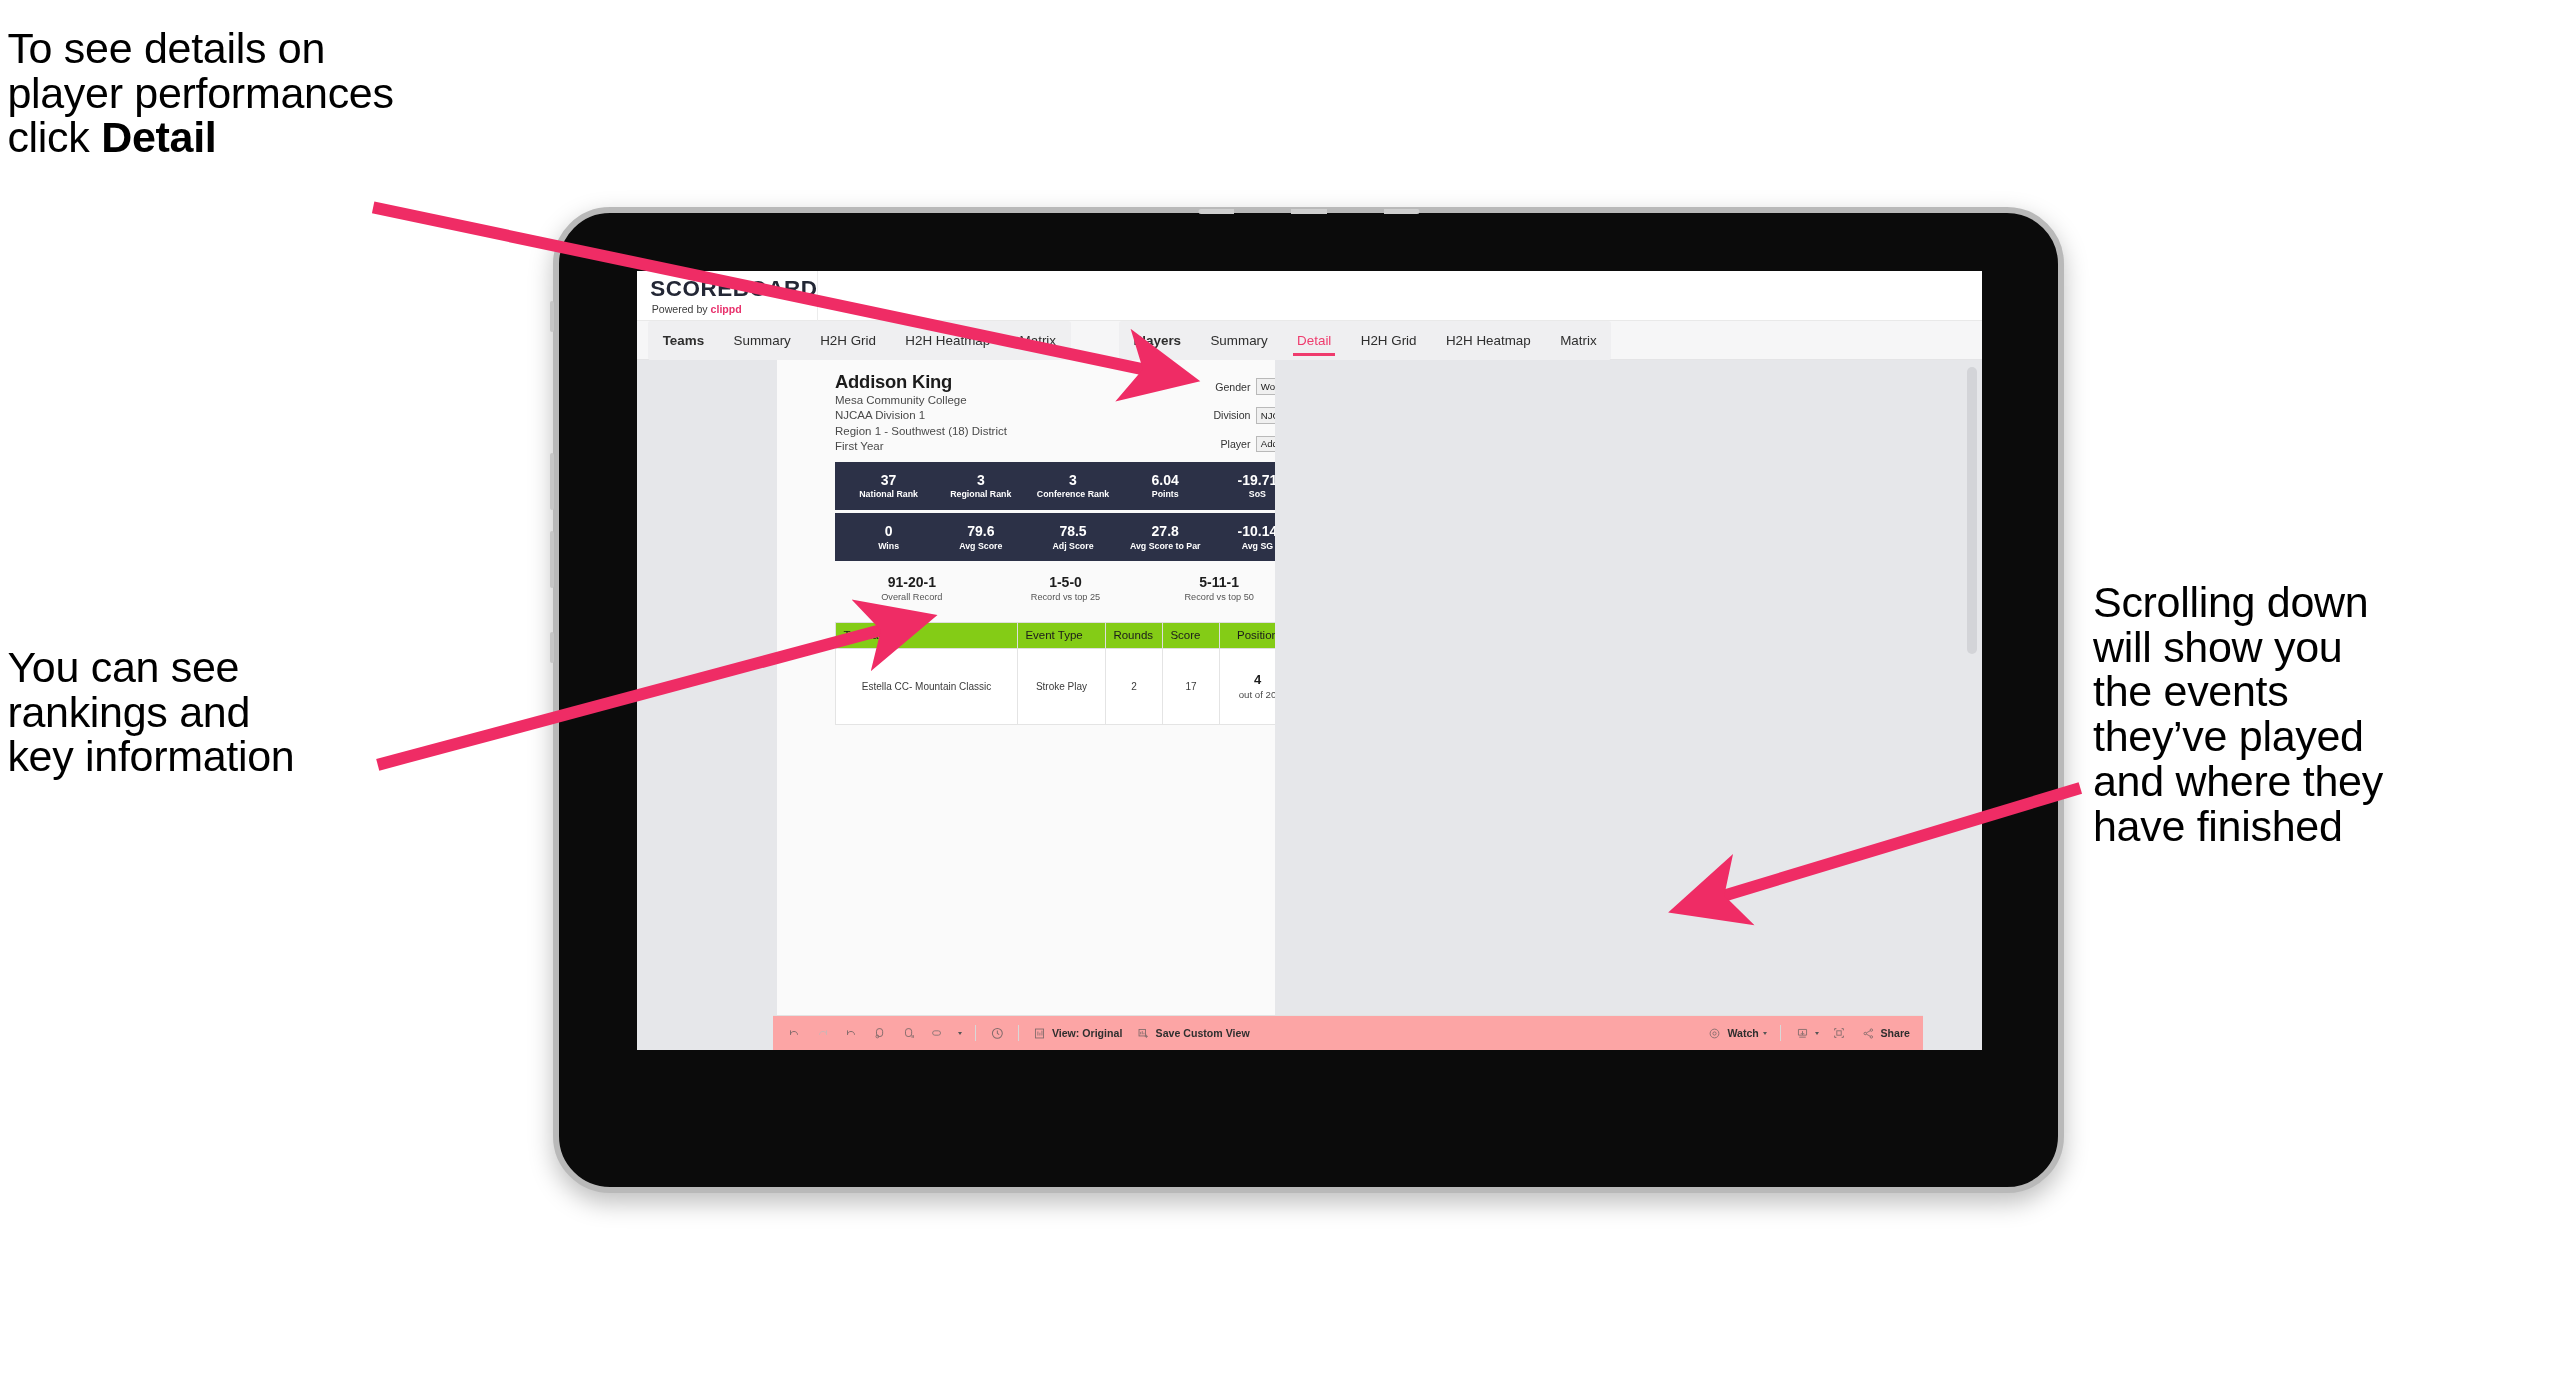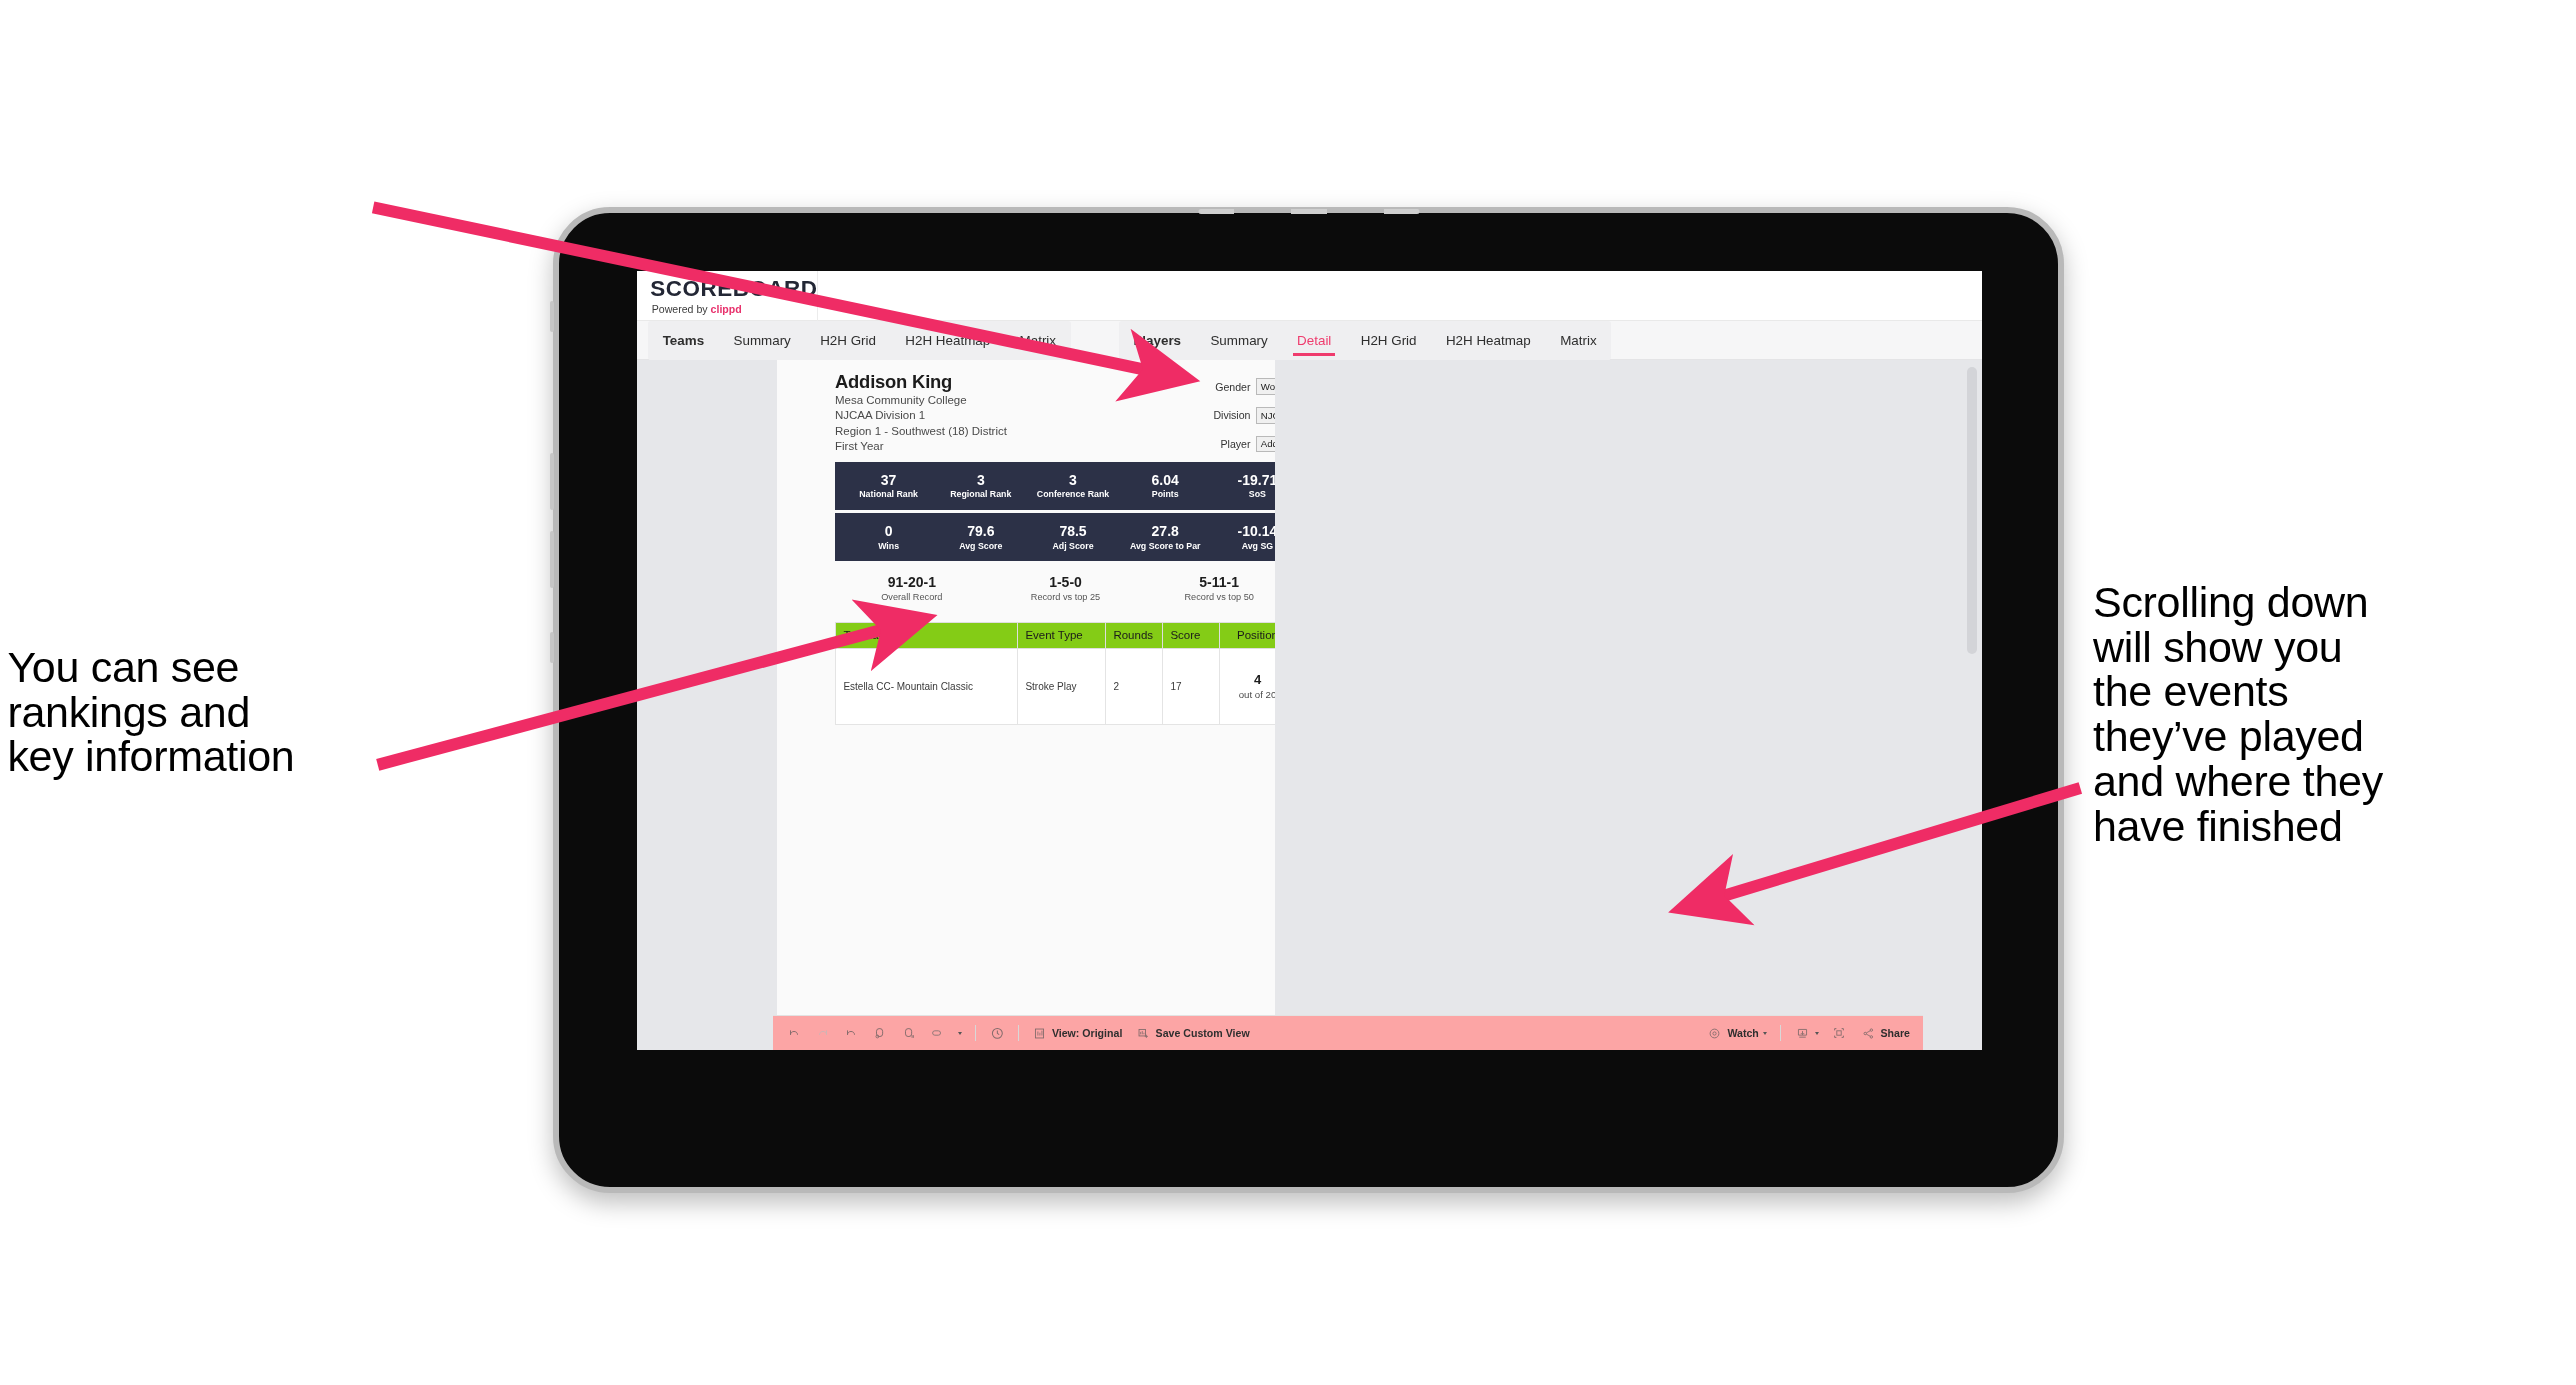--- a/index.html
+++ b/index.html
@@ -132,21 +132,21 @@
   .reccell .l { font-size:9.2px; color:#555; margin-top:1.8px; }
 
   table.tt { width:100%; border-collapse:collapse; margin-top:20px; background:#fff; }
   table.tt th {
     font-size:11.5px; font-weight:400; color:#1b1b1b; text-align:left;
     border:0.9px solid #dedede; padding:6.4px 7.4px; background:#84cc16;
   }
   table.tt th.pos { text-align:center; }
   table.tt td {
     font-size:10px; color:#3a3a3a; border:0.9px solid #e4e4e4;
-    padding:7.4px; height:76px; vertical-align:middle;
+    padding:7.4px; height:76px; vertical-align:middle;text-align:center;
   }
   table.tt tr.alt td { background:#f2f2f3; }
   table.tt td.pos { text-align:center; }
   table.tt td.pos .pv { font-size:13px; font-weight:700; color:#1d1d1d; }
   table.tt td.pos .po { font-size:9.7px; color:#4a4a4a; margin-top:1.8px; }
   .col-et { width:88px; } .col-r { width:57px; } .col-s { width:57px; } .col-p { width:76px; }
 
   
   #vscroll { position:absolute; right:5.5px; top:7.4px; width:10px; height:287px; background:#d3d4d8; border-radius:5.5px; }
 
@@ -162,20 +162,23 @@
   #toolbar .tb-item { display:flex; align-items:center; gap:4.6px; }
   #toolbar .spring { flex:1; }
   #toolbar .cap { font-weight:700; font-size:10.6px; color:#2f2f2f; }
   .tiny-car { border-left:2.8px solid transparent; border-right:2.8px solid transparent; border-top:3.7px solid #555; }
 </style>
 </head>
 <body>
 
 <div id="stage">
 
+  <div class="annot" id="annot-detail"><span>To see details on</span>
+<span>player performances</span>
+<span><span>click </span><b>Detail</b></span></div>
 
   <div class="annot" id="annot-rank">You can see
 rankings and
 key information</div>
 
   <div class="annot" id="annot-scroll">Scrolling down
 will show you
 the events
 they’ve played
 and where they

